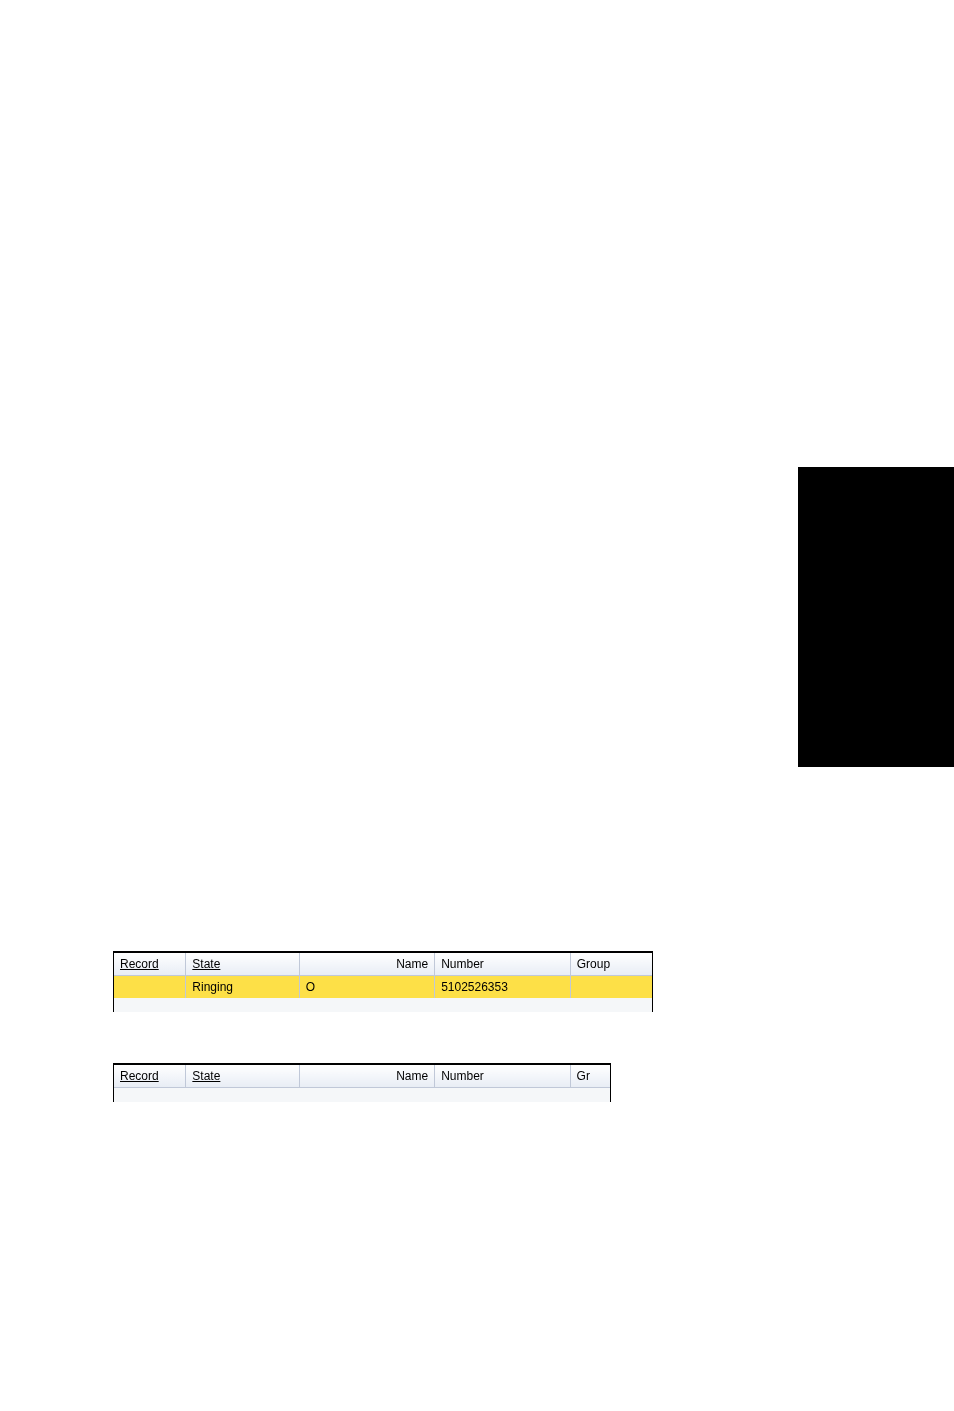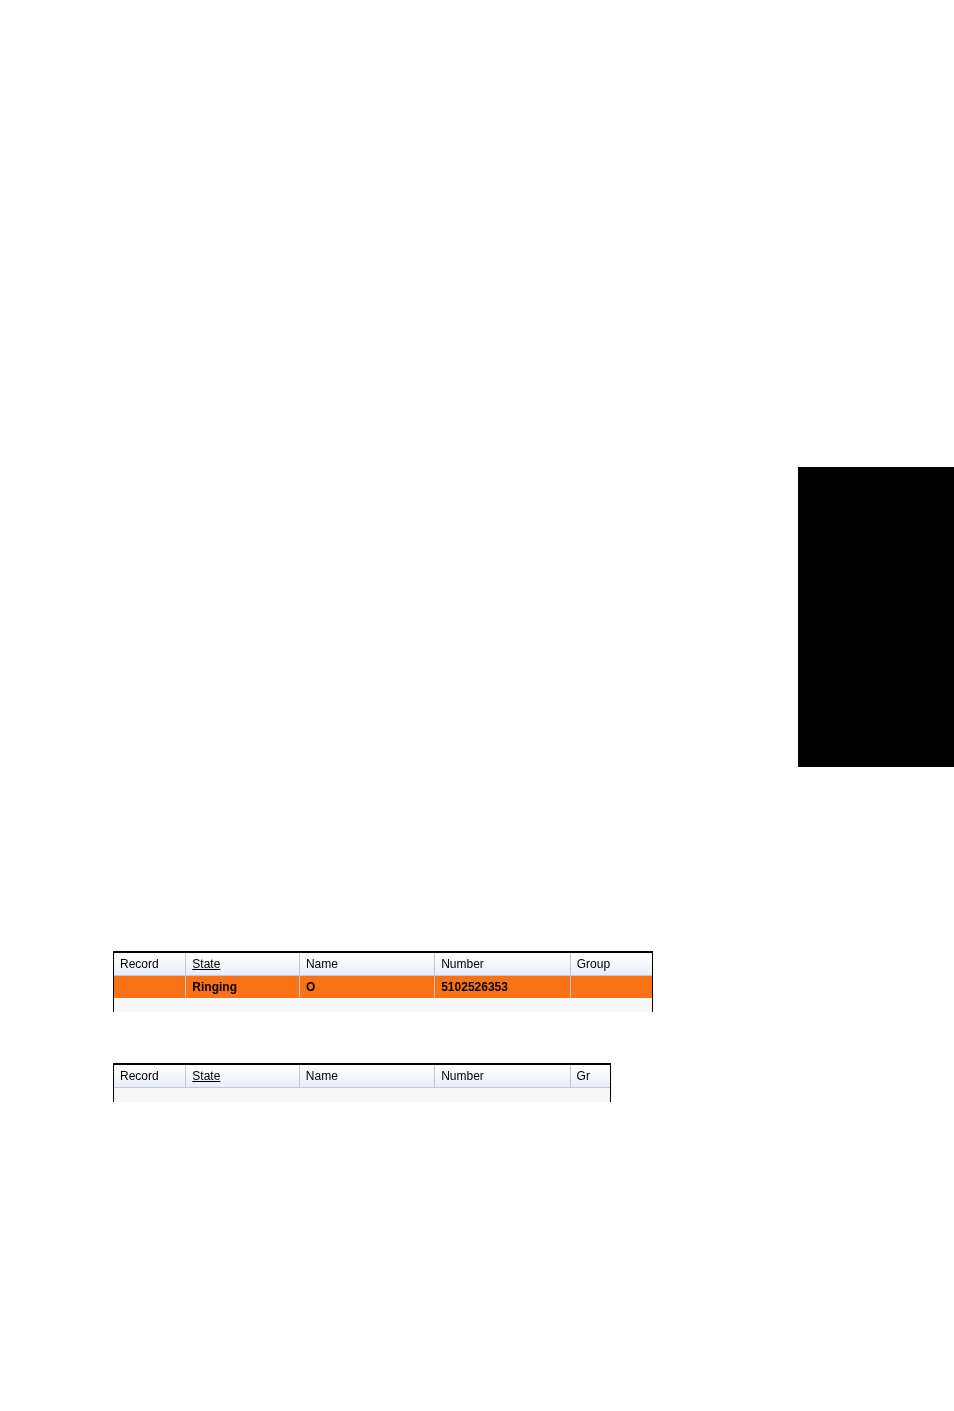--- a/index.html
+++ b/index.html
@@ -60,30 +60,29 @@
     td {
       border-right: 1px solid #c0c8d8;
       padding: 4px 6px;
       height: 22px;
       color: #000000;
     }
     td:last-child {
       border-right: none;
     }
     tr.selected td {
-      background: #f97316;
-      font-weight: bold;
+      background: #fde047;
     }
     tr.empty td {
       background: #f5f7f9;
       height: 14px;
     }
-    .col-record { width: 72px; }
+    .col-record { width: 72px; text-decoration: underline; }
     .col-state { width: 114px; text-decoration: underline; }
-    .col-name { width: 136px; }
+    .col-name { width: 136px; text-align: right; }
     .col-number { width: 136px; }
     .col-group { width: 82px; }
     .col-group-2 { width: 40px; }
   </style>
 </head>
 <body>
 
 <div class="black-box"></div>
 
 <div class="table-container table-1">

